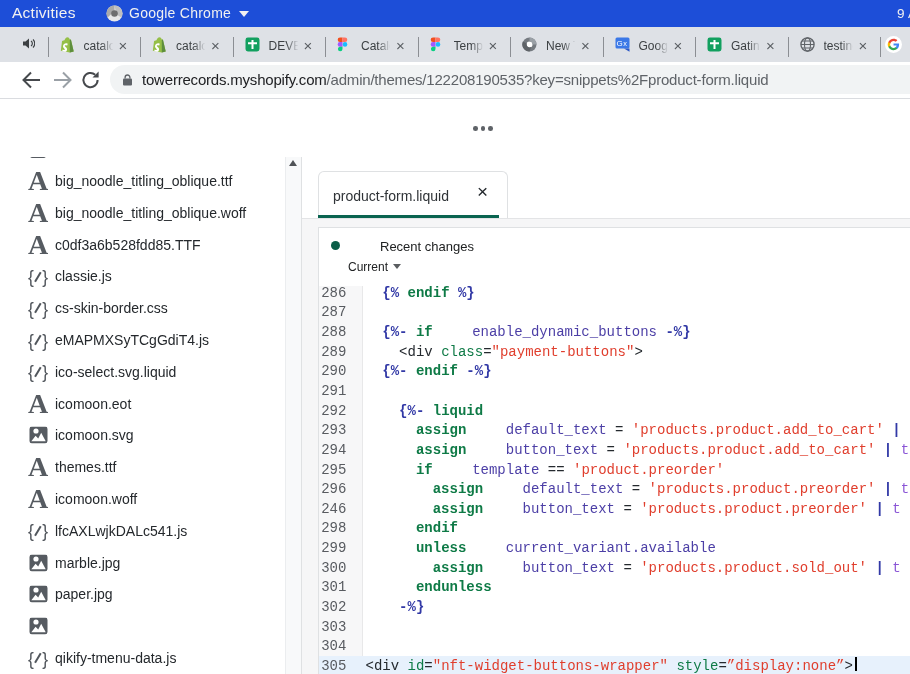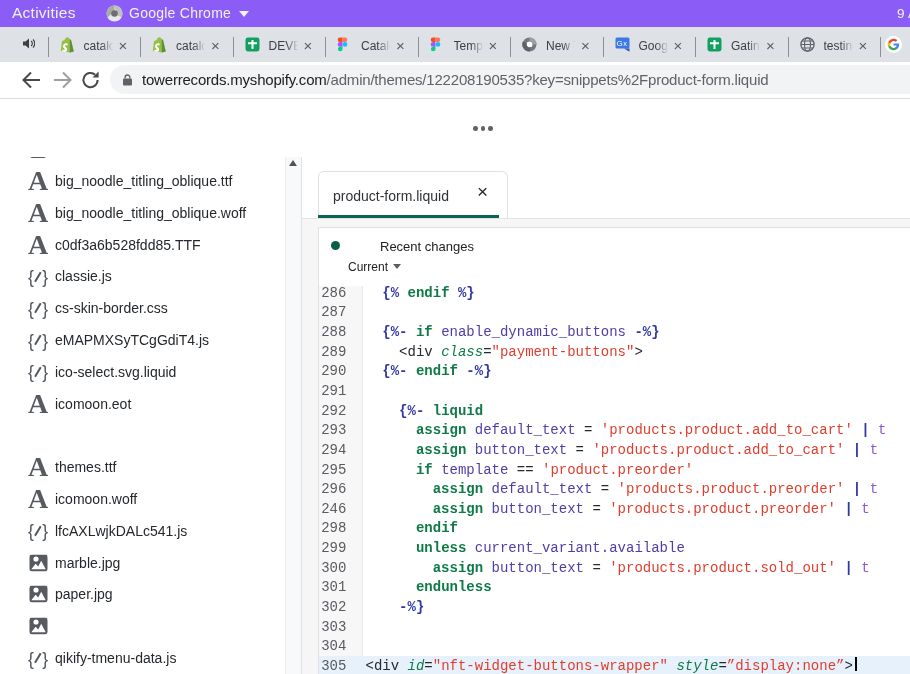--- a/index.html
+++ b/index.html
@@ -3,21 +3,21 @@
 
 <meta charset="utf-8">
 <style>
   * { margin:0; padding:0; box-sizing:border-box; }
   html,body { width:910px; height:674px; overflow:hidden; background:#fff;
     font-family:"Liberation Sans", sans-serif; }
   .abs { position:absolute; }
   #page { position:relative; width:910px; height:674px; overflow:hidden; }
 
   
-  #topbar { left:0; top:0; width:910px; height:27px; background:#8b5cf6; }
+  #topbar { left:0; top:0; width:910px; height:27px; background:#1d4ed8; }
   #topbar .txt { color:#f1f1f1; font-size:14px; letter-spacing:0.25px; }
 
   
   #tabstrip { left:0; top:27px; width:910px; height:35px; background:#dee1e6; }
   .tsep { position:absolute; top:10px; width:1px; height:20px; background:#8b8e93; }
   .tabtitle { position:absolute; top:11.5px; font-size:12px; color:#3c4043; width:31px;
       overflow:hidden; white-space:nowrap;
       -webkit-mask-image:linear-gradient(90deg,#000 55%,transparent 95%); }
   .tclose { position:absolute; top:10.5px; font-size:15px; color:#5a5e63; line-height:15px; }
   .fav { position:absolute; top:9.5px; }
@@ -81,24 +81,24 @@
   #gutterbg { position:absolute; left:0; top:0; width:43.5px; height:388px;
       background:#f7f7f8; border-right:1px solid #e8e8e9; }
   #activeline { position:absolute; left:0px; top:369.8px; width:591px; height:19px; background:#e7f1fc; }
   .cl { position:absolute; left:0; width:591px; height:19.64px;
       font-family:"Liberation Mono", monospace; font-size:14px; line-height:19.64px;
       white-space:pre; }
   .cl .num { position:absolute; left:0px; top:0; width:29.5px; text-align:center; color:#585b60; }
   .cl .txt { position:absolute; left:46.5px; top:0; }
   .p  { color:#3239a6; font-weight:bold; }        
   .kw { color:#0e7a46; font-weight:bold; }
-  .vr { color:#4c3fa6; }
+  .vr { color:#4c3fa6;margin-left:31px; }
   .st { color:#e03e2d; }
   .ft { color:#8a55d6; }
-  .at { color:#0e7a46;font-style:italic; }
+  .at { color:#0e7a46; }
   .tg { color:#24292e; }
   .op { color:#24292e; }
   #caret { position:absolute; left:536px; top:371px; width:1.6px; height:14px; background:#000; }
 </style>
 
 </head>
 <body>
 
 <div id="page">
 
@@ -281,20 +281,30 @@
         <span class="ficon fJ">
           <span class="b" style="left:0.5px">{</span>
           <span class="sl"></span>
           <span class="b" style="right:0.5px">}</span>
         </span>
         <span class="lbl">ico-select.svg.liquid</span>
       </div>
       <div class="frow" style="top:230.6px">
         <span class="ficon fA">A</span>
         <span class="lbl">icomoon.eot</span>
+      </div>
+      <div class="frow" style="top:262.4px">
+        <span class="ficon">
+          <svg width="19" height="17" viewBox="0 0 19 17" style="display:block; margin:0 auto;">
+ <rect x="0.5" y="0" width="18" height="17" rx="2.4" fill="#565b61"></rect>
+ <circle cx="7" cy="4.5" r="2.6" fill="#fff"></circle>
+ <path d="M2.3 14.7 L6.6 9.2 L9.2 11.9 L12.2 6.3 L16.7 14.7 Z" fill="#fff"></path>
+          </svg>
+        </span>
+        <span class="lbl">icomoon.svg</span>
       </div>
       <div class="frow" style="top:294.2px">
         <span class="ficon fA">A</span>
         <span class="lbl">themes.ttf</span>
       </div>
       <div class="frow" style="top:326px">
         <span class="ficon fA">A</span>
         <span class="lbl">icomoon.woff</span>
       </div>
       <div class="frow" style="top:357.8px">

